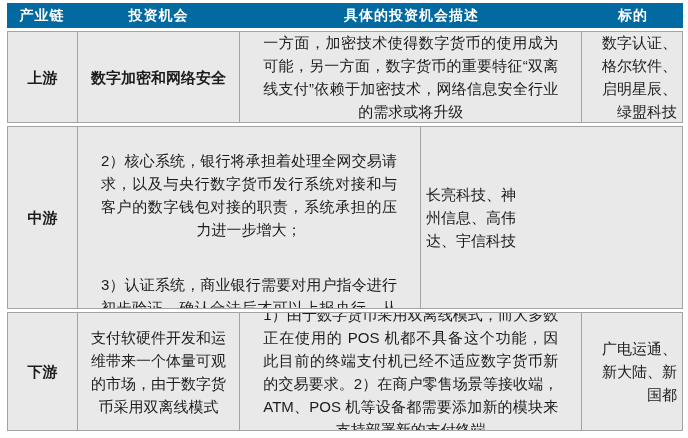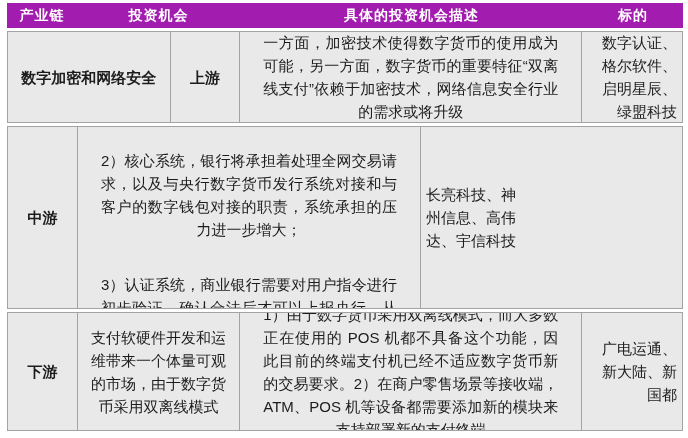--- a/index.html
+++ b/index.html
@@ -11,21 +11,21 @@
     overflow: hidden;
     font-family: "Liberation Sans", "DejaVu Sans", sans-serif;
   }
   .table-wrap {
     box-sizing: border-box;
     width: 676px;
     margin: 3px 5px 0 7px;
   }
   .header-row {
     display: flex;
-    background: #a21caf;
+    background: #0369a1;
     height: 25px;
   }
   .hcell {
     box-sizing: border-box;
     color: #ffffff;
     font-weight: bold;
     font-size: 14px;
     display: flex;
     align-items: center;
     justify-content: center;
@@ -74,22 +74,22 @@
 <div class="table-wrap">
 
   <div class="header-row">
     <div class="hcell col-chain">产业链</div>
     <div class="hcell col-opportunity">投资机会</div>
     <div class="hcell col-description">具体的投资机会描述</div>
     <div class="hcell col-targets">标的</div>
   </div>
 
   <div class="body-row row-upstream">
+    <div class="cell col-chain divider">上游</div>
     <div class="cell col-opportunity divider bold">数字加密和网络安全</div>
-    <div class="cell col-chain divider">上游</div>
     <div class="cell col-description divider">
       <p>一方面，加密技术使得数字货币的使用成为可能，另一方面，数字货币的重要特征“双离线支付”依赖于加密技术，网络信息安全行业的需求或将升级</p>
     </div>
     <div class="cell col-targets">数字认证、格尔软件、启明星辰、绿盟科技</div>
   </div>
 
   <div class="body-row row-midstream">
     <div class="cell col-chain divider">中游</div>
     <div class="cell col-description divider">
       <p>1）数字货币钱包，系统对应的相关模块的新建需求将是一个非常大的市场。</p>

